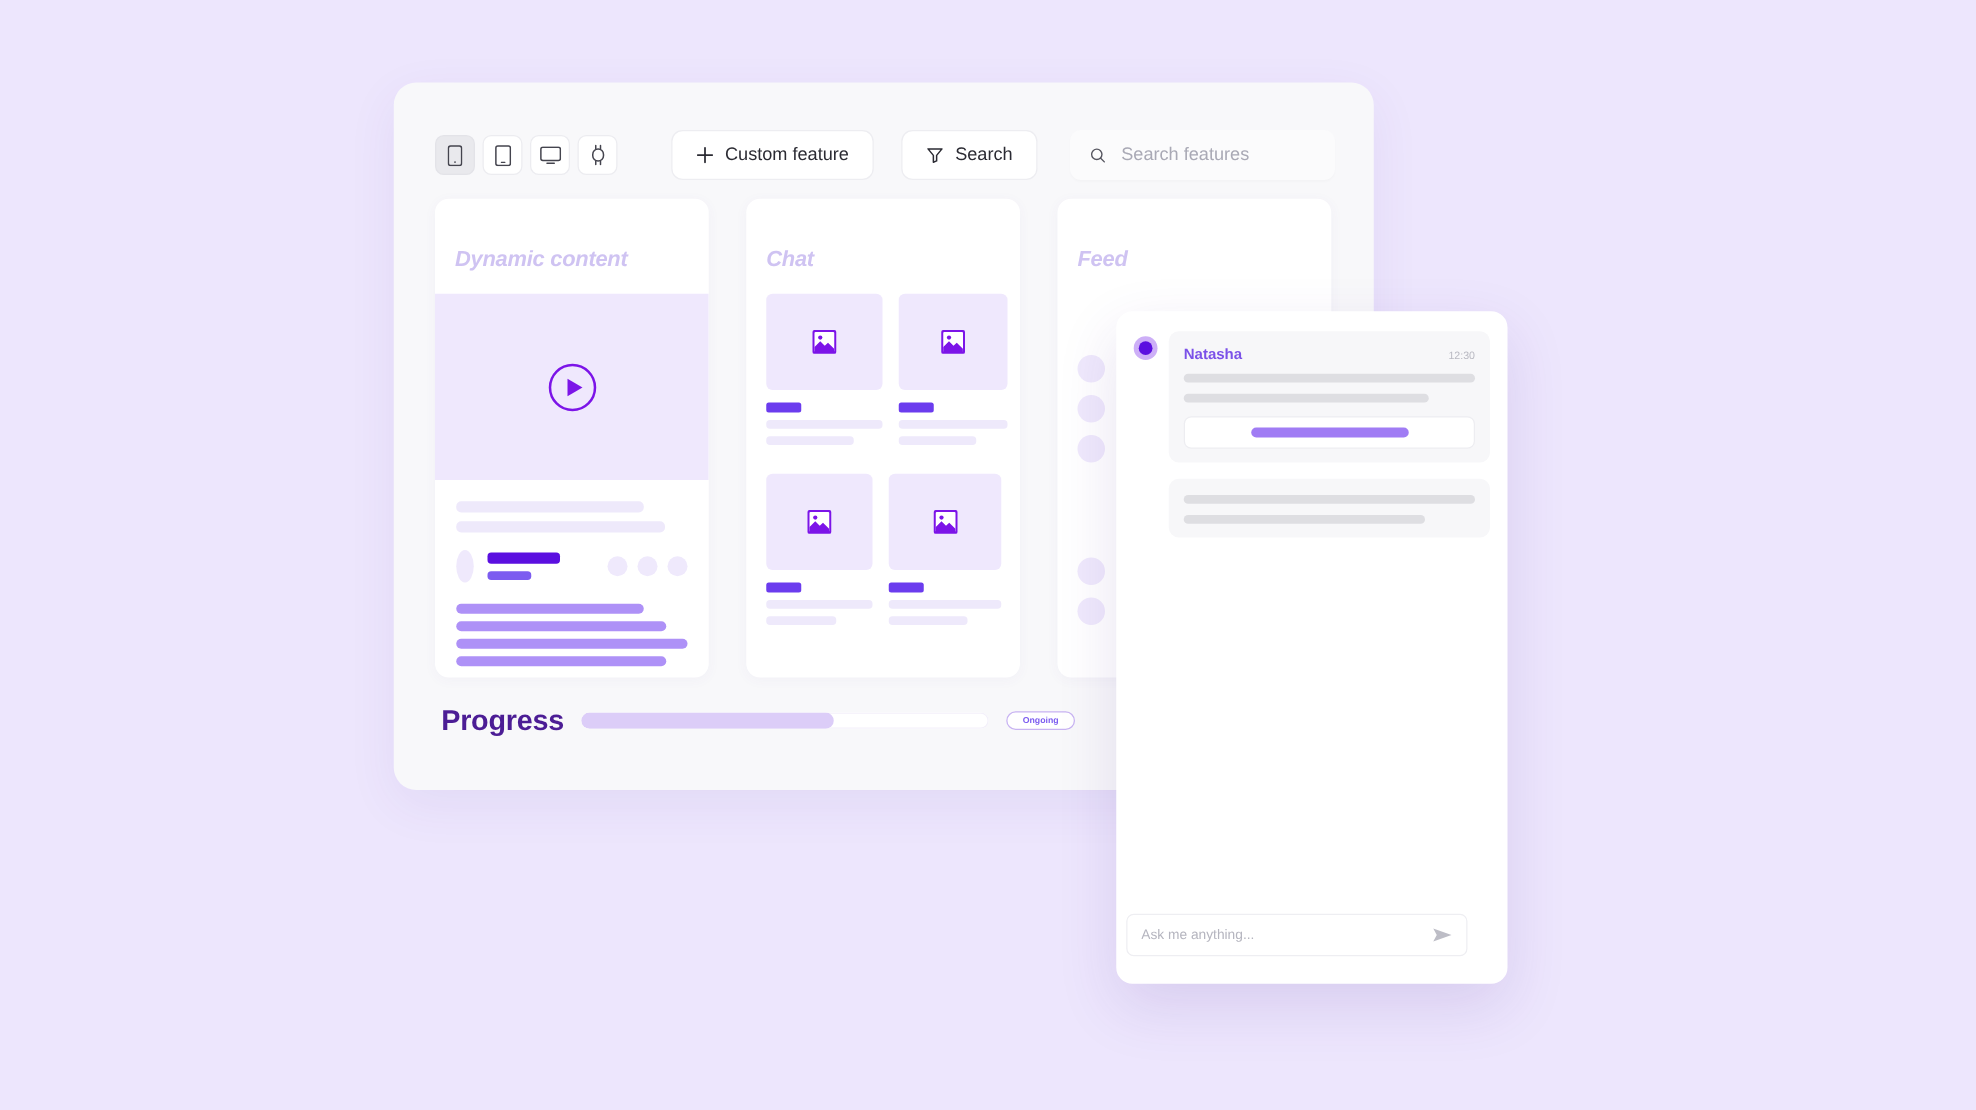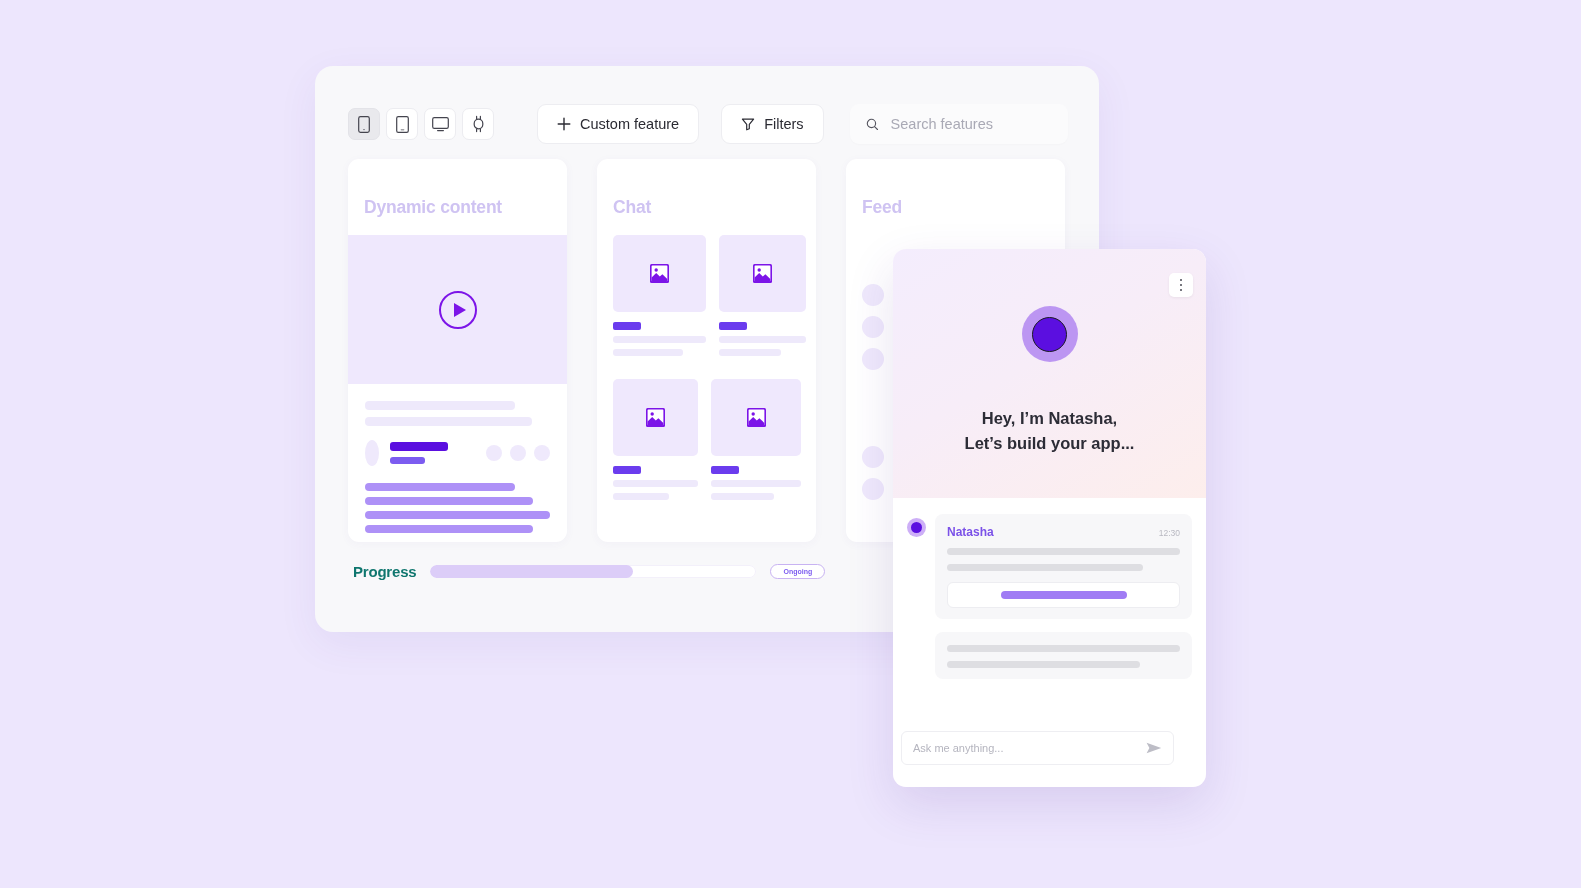--- a/index.html
+++ b/index.html
@@ -64,21 +64,21 @@
     box-shadow: 0 1px 2px rgba(0,0,0,0.02);
   }
   .searchbox input {
     border: none; outline: none; background: transparent;
     font-family: "Liberation Sans", sans-serif;
     font-size: 14.5px; color: #6d28d9; width: 100%;
   }
   .searchbox input::placeholder { color: #A9A9B5; }
 
   
-  .cards { position: absolute; left: 33px; top: 93px; display: flex; gap: 30px; }
+  .cards { position: absolute; left: 33px; top: 93px; display: flex; gap: 30px; font-style: italic; }
   .card {
     width: 219px;
     background: #FFFFFF;
     border-radius: 11px;
     overflow: hidden;
     box-shadow: 0 2px 10px rgba(90,60,160,0.045);
     position: relative;
   }
   .card-title {
     font-size: 17.5px; font-weight: 700; color: #CFC3F2;
@@ -130,21 +130,21 @@
   
   #card-chat { height: 383px; }
   .chat-skel { padding: 66px 0 0 16px; }
   .chat-circ { width: 22px; height: 22px; border-radius: 50%; background: #EFE9FC; margin-bottom: 10px; }
 
   
   .progress-row {
     position: absolute; left: 38px; top: 497px;
     display: flex; align-items: center; gap: 14px;
   }
-  .progress-label { font-size: 15px; font-weight: 700; color: #0f766e; letter-spacing: -0.2px; }
+  .progress-label { font-size: 23px; font-weight: 700; color: #4c1d95; letter-spacing: -0.2px; }
   .progress-track {
     width: 326px; height: 13px; border-radius: 7px;
     background: #FFFFFF; overflow: hidden;
     box-shadow: inset 0 0 0 1px #F3F0FA;
   }
   .progress-fill { height: 100%; background: #DCCDF8; border-radius: 7px; }
   .badge {
     height: 15px; padding: 0 12px;
     border: 1px solid #C8B3F2; border-radius: 9px;
     display: flex; align-items: center; justify-content: center;
@@ -270,21 +270,21 @@
         <svg width="14" height="14" viewBox="0 0 14 14">
           <path d="M7 1.2v11.6M1.2 7h11.6" stroke="#2B2B33" stroke-width="1.4" stroke-linecap="round"></path>
         </svg>
         <span>Custom feature</span>
       </div>
 
       <div class="tbtn" id="filters-btn">
         <svg width="14" height="14" viewBox="0 0 14 14" fill="none">
           <path d="M1.4 2.1h11.2L8.3 7.3v4.4L5.7 12.8V7.3L1.4 2.1z" stroke="#2B2B33" stroke-width="1.2" stroke-linejoin="round"></path>
         </svg>
-        <span>Filters</span>
+        <span>Search</span>
       </div>
 
       <div class="searchbox">
         <svg width="15" height="15" viewBox="0 0 15 15" fill="none">
           <circle cx="6.3" cy="6.3" r="4.8" stroke="#55555F" stroke-width="1.3"></circle>
           <path d="M9.9 9.9l3.4 3.4" stroke="#55555F" stroke-width="1.3" stroke-linecap="round"></path>
         </svg>
         <input type="text" placeholder="Search features" style="">
       </div>
     </div>
@@ -398,34 +398,20 @@
     <div class="progress-row">
       <div class="progress-label">Progress</div>
       <div class="progress-track">
         <div class="progress-fill" id="progress-fill" style="width: 62%;"></div>
       </div>
       <div class="badge">Ongoing</div>
     </div>
   </div>
 
   <div class="widget">
-    <div class="widget-hero">
-      <div class="kebab">
-        <i></i>
-        <i></i>
-        <i></i>
-      </div>
-      <div class="hero-avatar">
-        <div class="inner"></div>
-      </div>
-      <div class="hero-text">
-        <div>Hey, I’m Natasha,</div>
-        <div>Let’s build your app...</div>
-      </div>
-    </div>
 
     <div class="widget-body">
       <div class="msg-row">
         <div class="msg-avatar">
           <div class="dot"></div>
         </div>
         <div class="bubble">
           <div class="bubble-head">
             <span class="msg-name">Natasha</span>
             <span class="msg-time">12:30</span>

